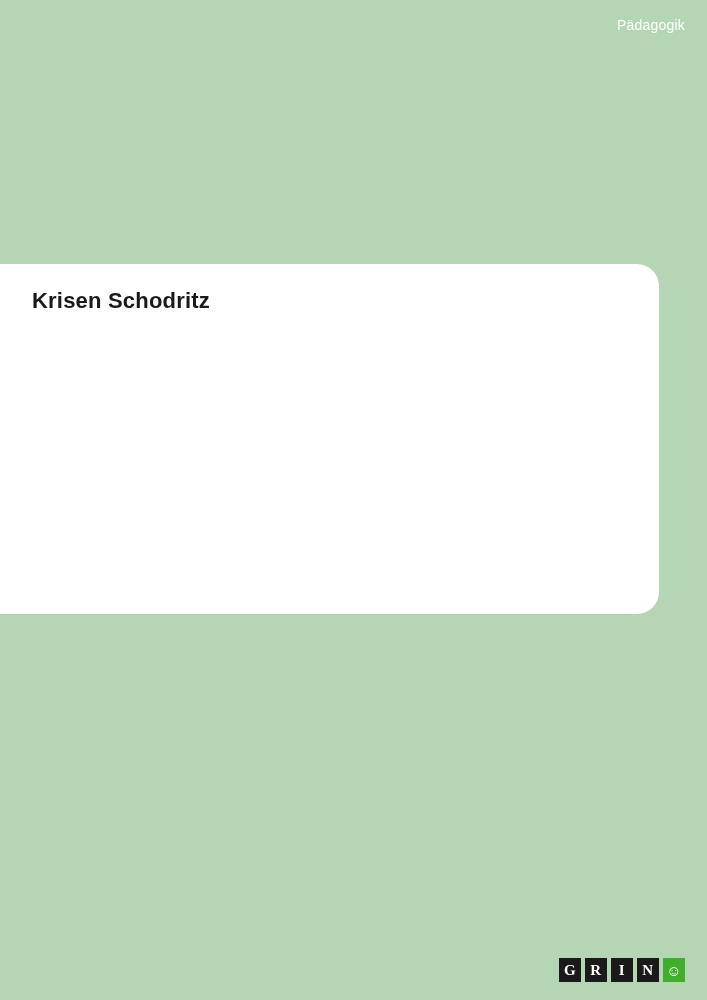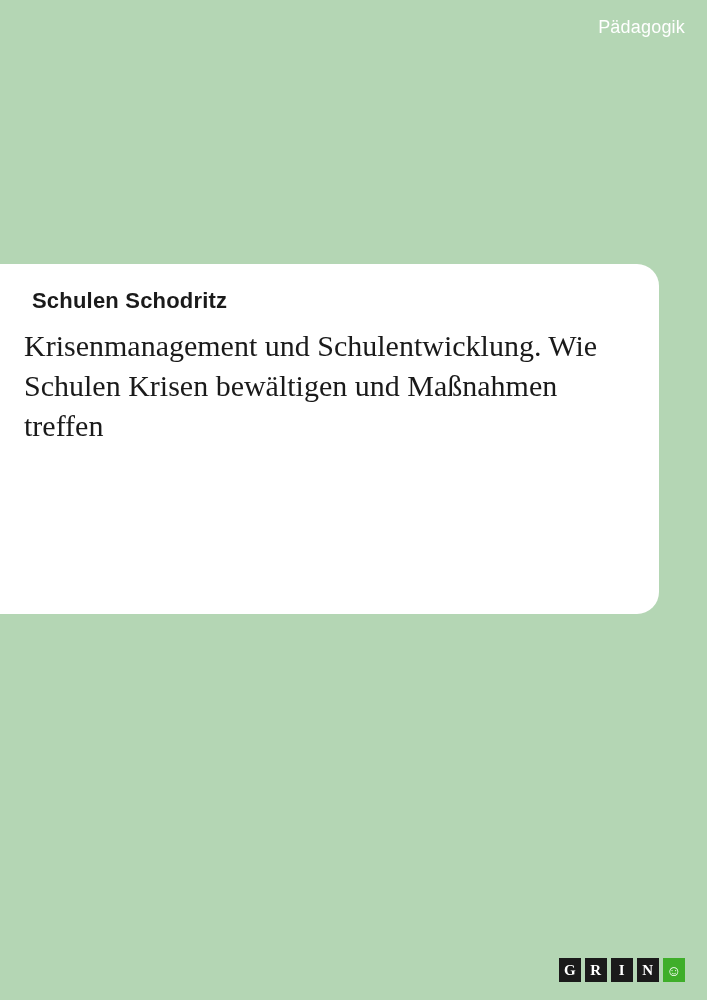--- a/index.html
+++ b/index.html
@@ -18,21 +18,21 @@
     width: 707px;
     height: 1000px;
     background: #b4d6b4;
     box-sizing: border-box;
   }
   .category {
     position: absolute;
     top: 17px;
     right: 22px;
     font-family: "Liberation Sans", sans-serif;
-    font-size: 18px;
+    font-size: 14px;
     color: #ffffff;
     letter-spacing: 0.2px;
   }
   .white-panel {
     position: absolute;
     left: 0;
     top: 264px;
     width: 659px;
     height: 350px;
     background: #ffffff;
@@ -102,22 +102,21 @@
   }
 </style>
 </head>
 <body>
 
 <div class="cover">
 
   <div class="category">Pädagogik</div>
 
   <div class="white-panel">
-    <div class="author">Schulen Schodritz</div>
-    <div class="title">Krisenmanagement und Schulentwicklung. Wie Schulen Krisen bewältigen und Maßnahmen treffen</div>
+    <div class="author">Krisen Schodritz</div>
   </div>
 
 
   <div class="logo">
     <span class="ltr">G</span>
     <span class="ltr">R</span>
     <span class="ltr">I</span>
     <span class="ltr">N</span>
     <span class="smiley">☺</span>
   </div>

